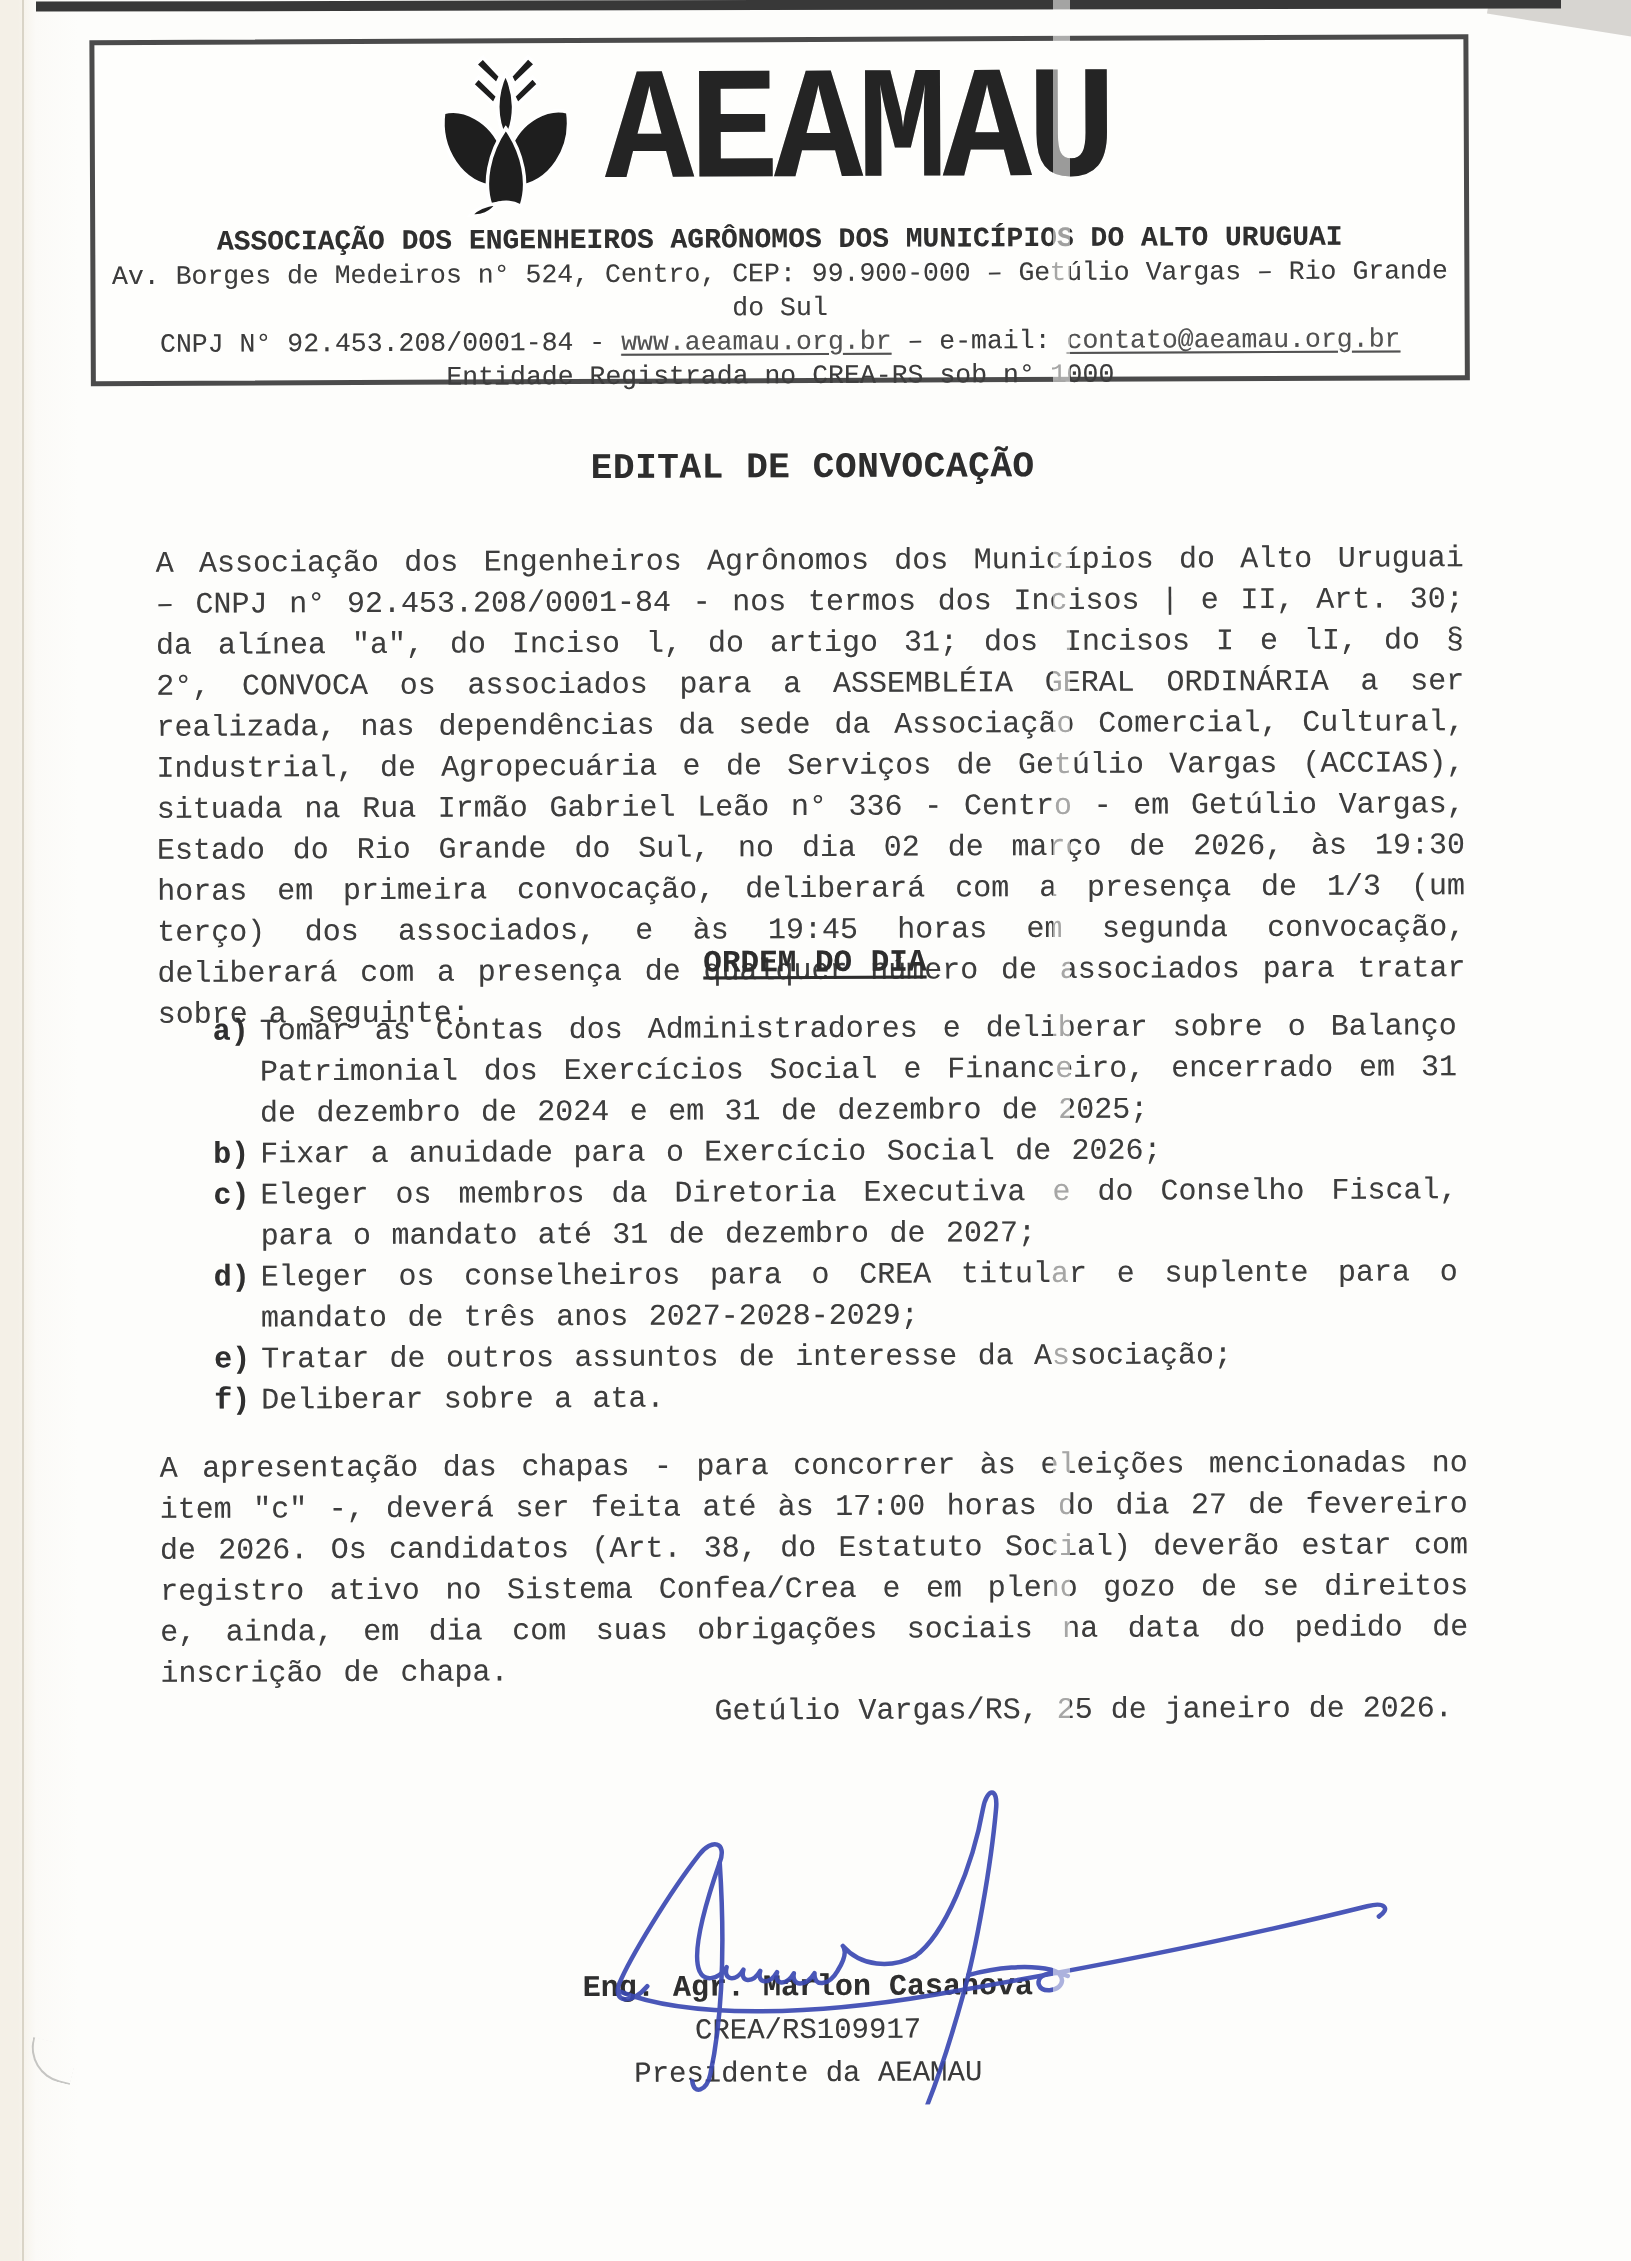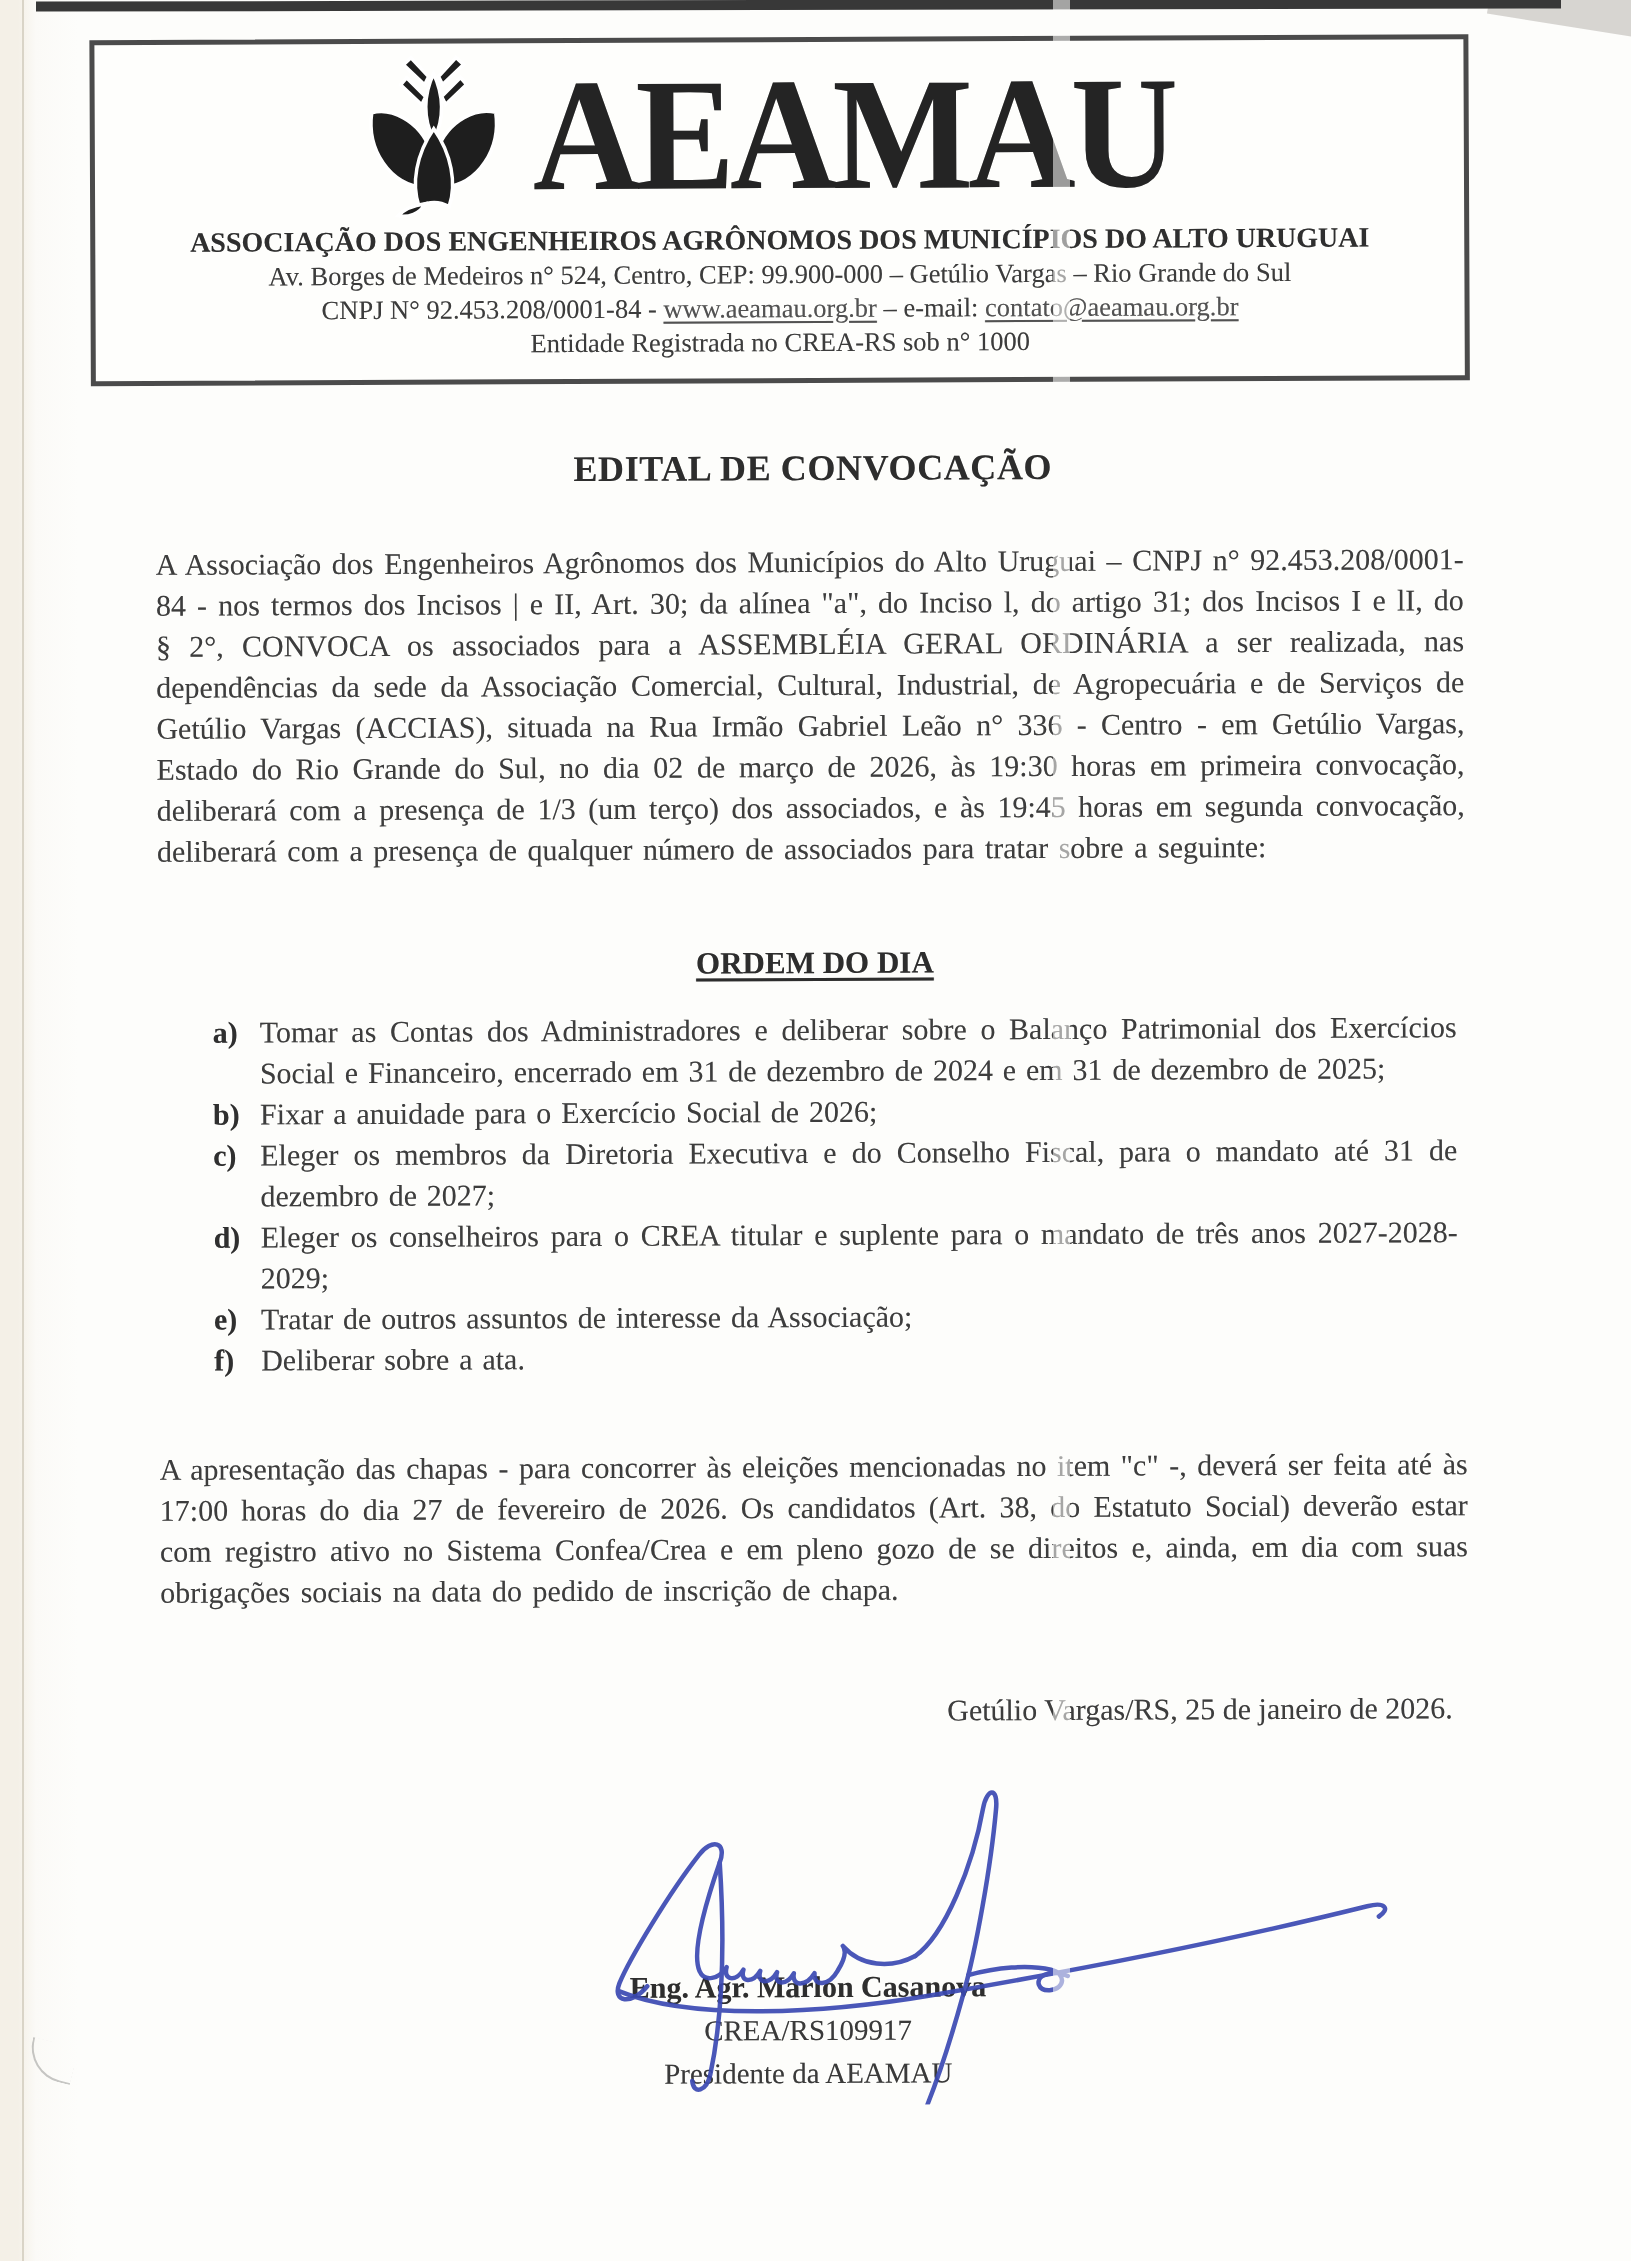--- a/index.html
+++ b/index.html
@@ -1,19 +1,19 @@
 <!DOCTYPE html>
 <html style="font-size:10.3px"><head>
 <meta charset="utf-8">
 <style>
   html,body{margin:0;padding:0;background:#e9e6e0;}
   #page{
     position:relative;width:1631px;height:2261px;overflow:hidden;
     background:linear-gradient(90deg,#f4f0e7 0px,#f4f0e7 18px,#fbfaf7 36px,#fdfdfb 78px,#fdfdfb 100%);
-    font-family:Liberation Serif, serif;color:#3e3e3e;
+    font-family:Liberation Mono, monospace;color:#3e3e3e;
   }
   .ink{text-shadow:0 0 0.6px rgba(62,62,62,.35);}
   
   .scan-top-band{position:absolute;left:36px;top:0;width:1525px;height:9.7px;background:#383838;transform:rotate(-.12deg);z-index:60;}
   .scan-corner{position:absolute;right:-26px;top:-11.6px;width:168px;height:39px;background:#c9c7c3;opacity:.75;transform:rotate(9deg);z-index:55;}
   .scan-streak{position:absolute;left:1053px;top:0;width:17px;height:2261px;background:rgba(253,253,251,.55);z-index:70;pointer-events:none;}
   .scan-left-line{position:absolute;left:22px;top:0;width:1.9px;height:2261px;background:rgba(210,204,190,.8);z-index:40;}
   .scan-hook{position:absolute;left:28.4px;top:2042px;width:45px;height:36px;border-left:2.6px solid #9a9a98;border-bottom:2.6px solid #9a9a98;border-bottom-left-radius:36px;opacity:.55;transform:rotate(14deg);z-index:40;}
   
   .scan-rotate{position:absolute;inset:0;transform:rotate(-.25deg);transform-origin:815px 1098px;}

